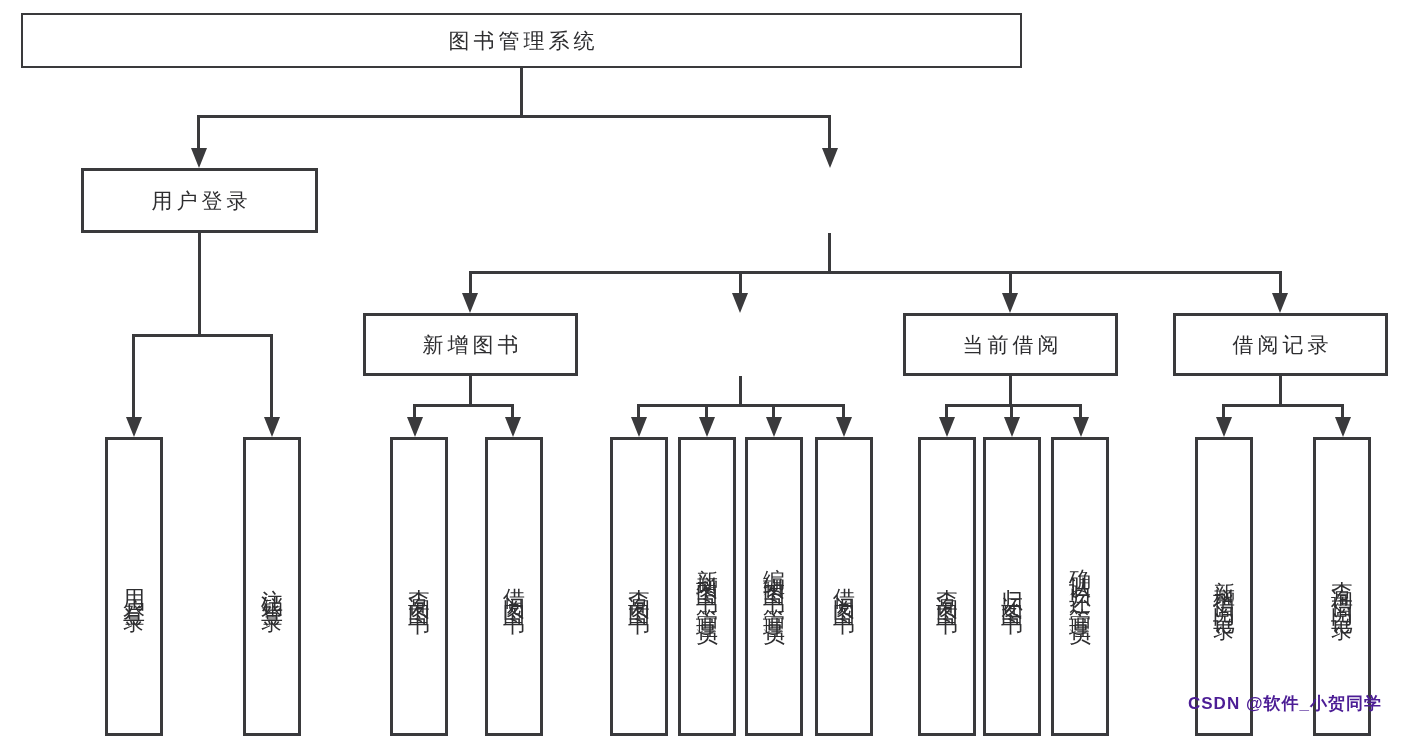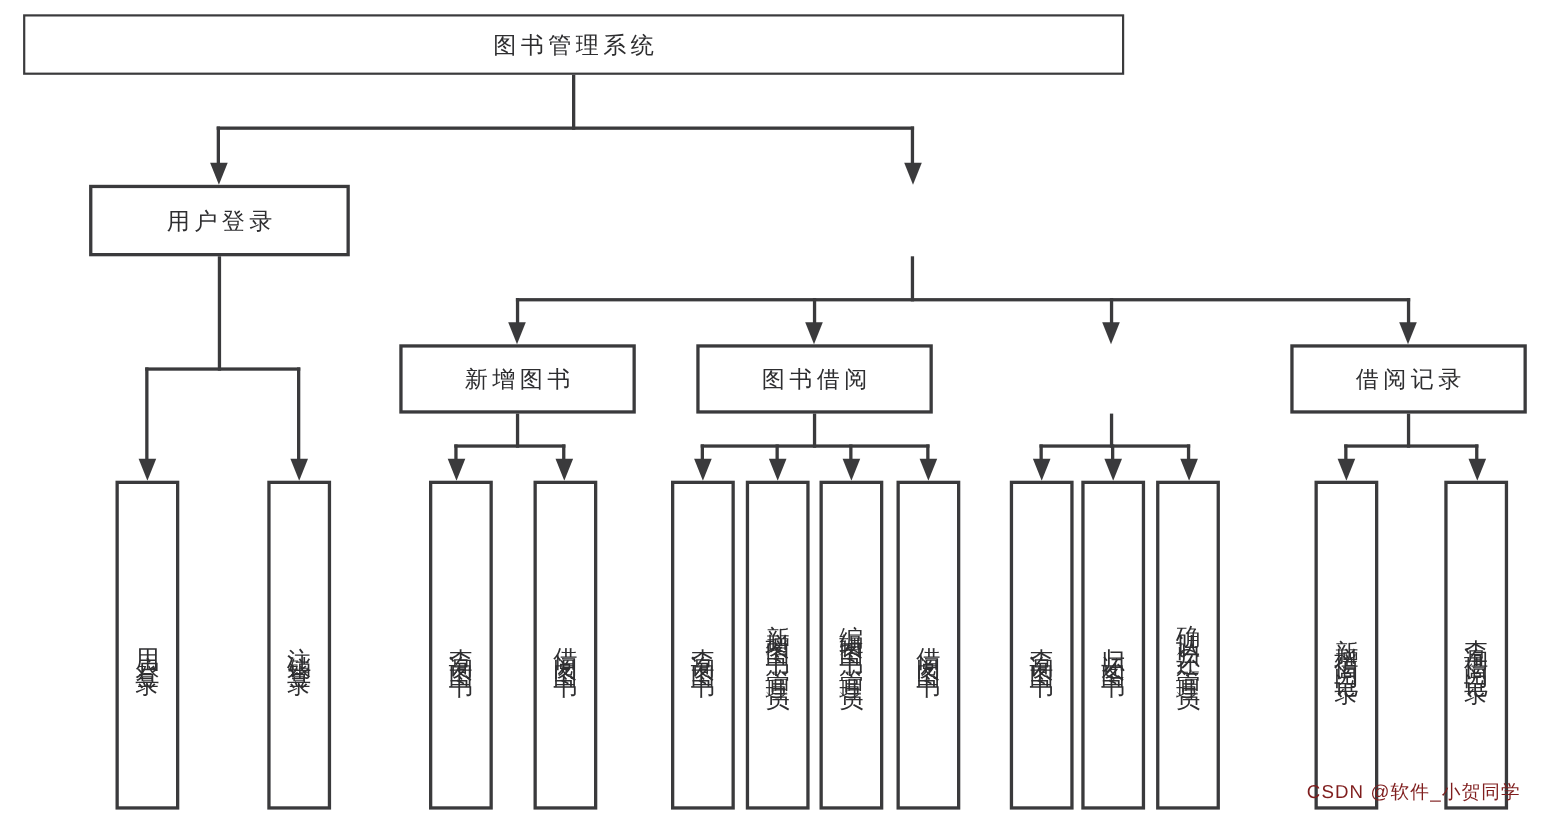--- a/index.html
+++ b/index.html
@@ -46,25 +46,26 @@
     position: absolute;
     width: 0;
     height: 0;
     border-left: 8px solid transparent;
     border-right: 8px solid transparent;
     border-top: 20px solid #3a3a3c;
   }
   .watermark {
     position: absolute;
     left: 1188px;
-    top: 708px;
+    top: 692px;
     font-size: 17px;
     letter-spacing: 1px;
-    color: #7f1d1d;
+    color: #4c1d95;
     white-space: nowrap;
+    font-weight: bold;
   }
 </style>
 </head>
 <body>
 
 <div class="canvas">
 
   <div class="box thin" style="left:21px; top:13px; width:1001px; height:55px;">
     <span class="hlabel">图书管理系统</span>
   </div>
@@ -94,22 +95,22 @@
   <div class="line" style="left:1009px; top:271px; width:3px; height:24px;"></div>
   <div class="line" style="left:1279px; top:271px; width:3px; height:24px;"></div>
   <div class="arrow" style="left:462px; top:293px;"></div>
   <div class="arrow" style="left:732px; top:293px;"></div>
   <div class="arrow" style="left:1002px; top:293px;"></div>
   <div class="arrow" style="left:1272px; top:293px;"></div>
 
   <div class="box" style="left:363px; top:313px; width:215px; height:63px;">
     <span class="hlabel">新增图书</span>
   </div>
-  <div class="box" style="left:633px; top:313px; width:215px; height:63px;">
-    <span class="hlabel">图书借阅</span>
+  <div class="box" style="left:903px; top:313px; width:215px; height:63px;">
+    <span class="hlabel">当前借阅</span>
   </div>
   <div class="box" style="left:1173px; top:313px; width:215px; height:63px;">
     <span class="hlabel">借阅记录</span>
   </div>
 
   <div class="line" style="left:469px; top:376px; width:3px; height:31px;"></div>
   <div class="line" style="left:413px; top:404px; width:101px; height:3px;"></div>
   <div class="line" style="left:413px; top:404px; width:3px; height:16px;"></div>
   <div class="line" style="left:511px; top:404px; width:3px; height:16px;"></div>
   <div class="arrow" style="left:407px; top:417px;"></div>

